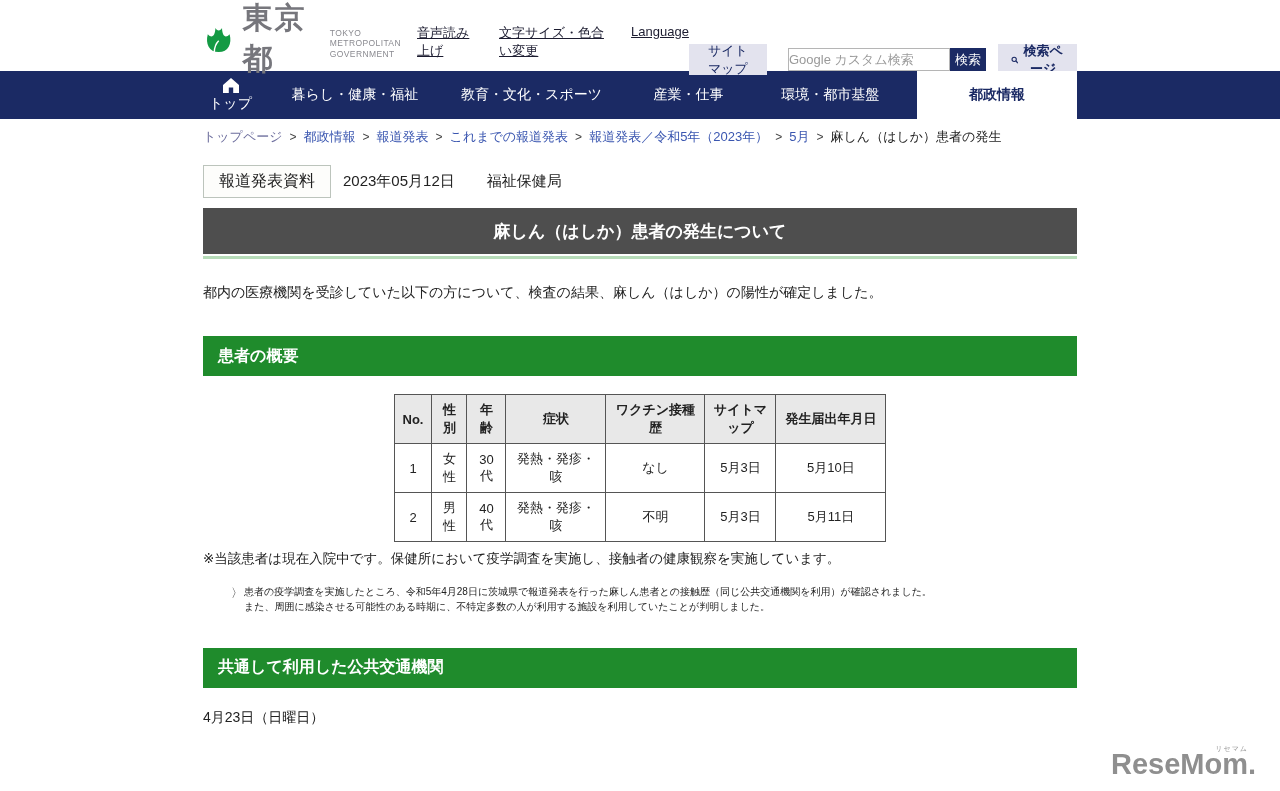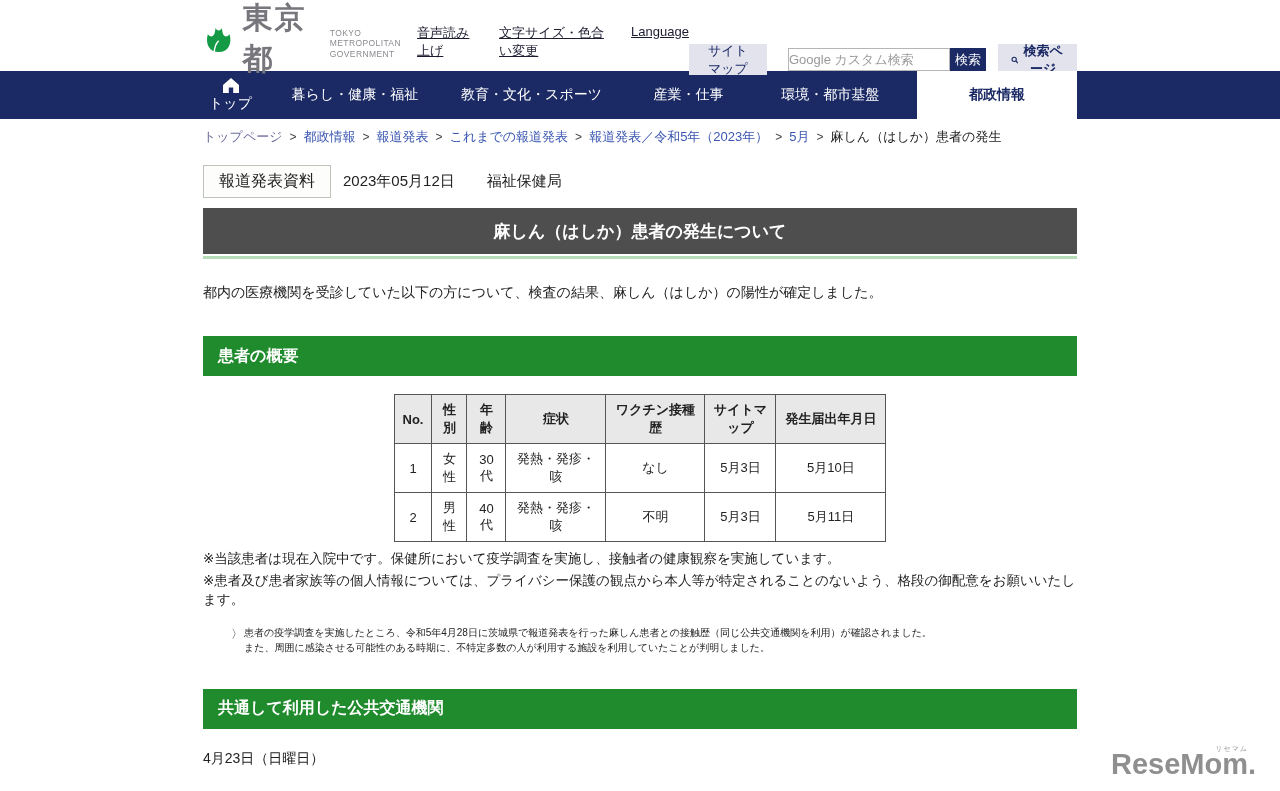--- a/index.html
+++ b/index.html
@@ -202,21 +202,20 @@
         <td>発熱・発疹・咳</td>
         <td>不明</td>
         <td>5月3日</td>
         <td>5月11日</td>
       </tr>
     </tbody>
   </table>
 
   <div class="notes">
     <p>※当該患者は現在入院中です。保健所において疫学調査を実施し、接触者の健康観察を実施しています。</p>
-    <p>※患者及び患者家族等の個人情報については、プライバシー保護の観点から本人等が特定されることのないよう、格段の御配意をお願いいたします。</p>
   </div>
 
   <div class="findings">
     <p class="finding">患者の疫学調査を実施したところ、令和5年4月28日に茨城県で報道発表を行った麻しん患者との接触歴（同じ公共交通機関を利用）が確認されました。</p>
     <p class="finding cont">また、周囲に感染させる可能性のある時期に、不特定多数の人が利用する施設を利用していたことが判明しました。</p>
   </div>
 
   <div class="section-heading">
     <h2>共通して利用した公共交通機関</h2>
   </div>

